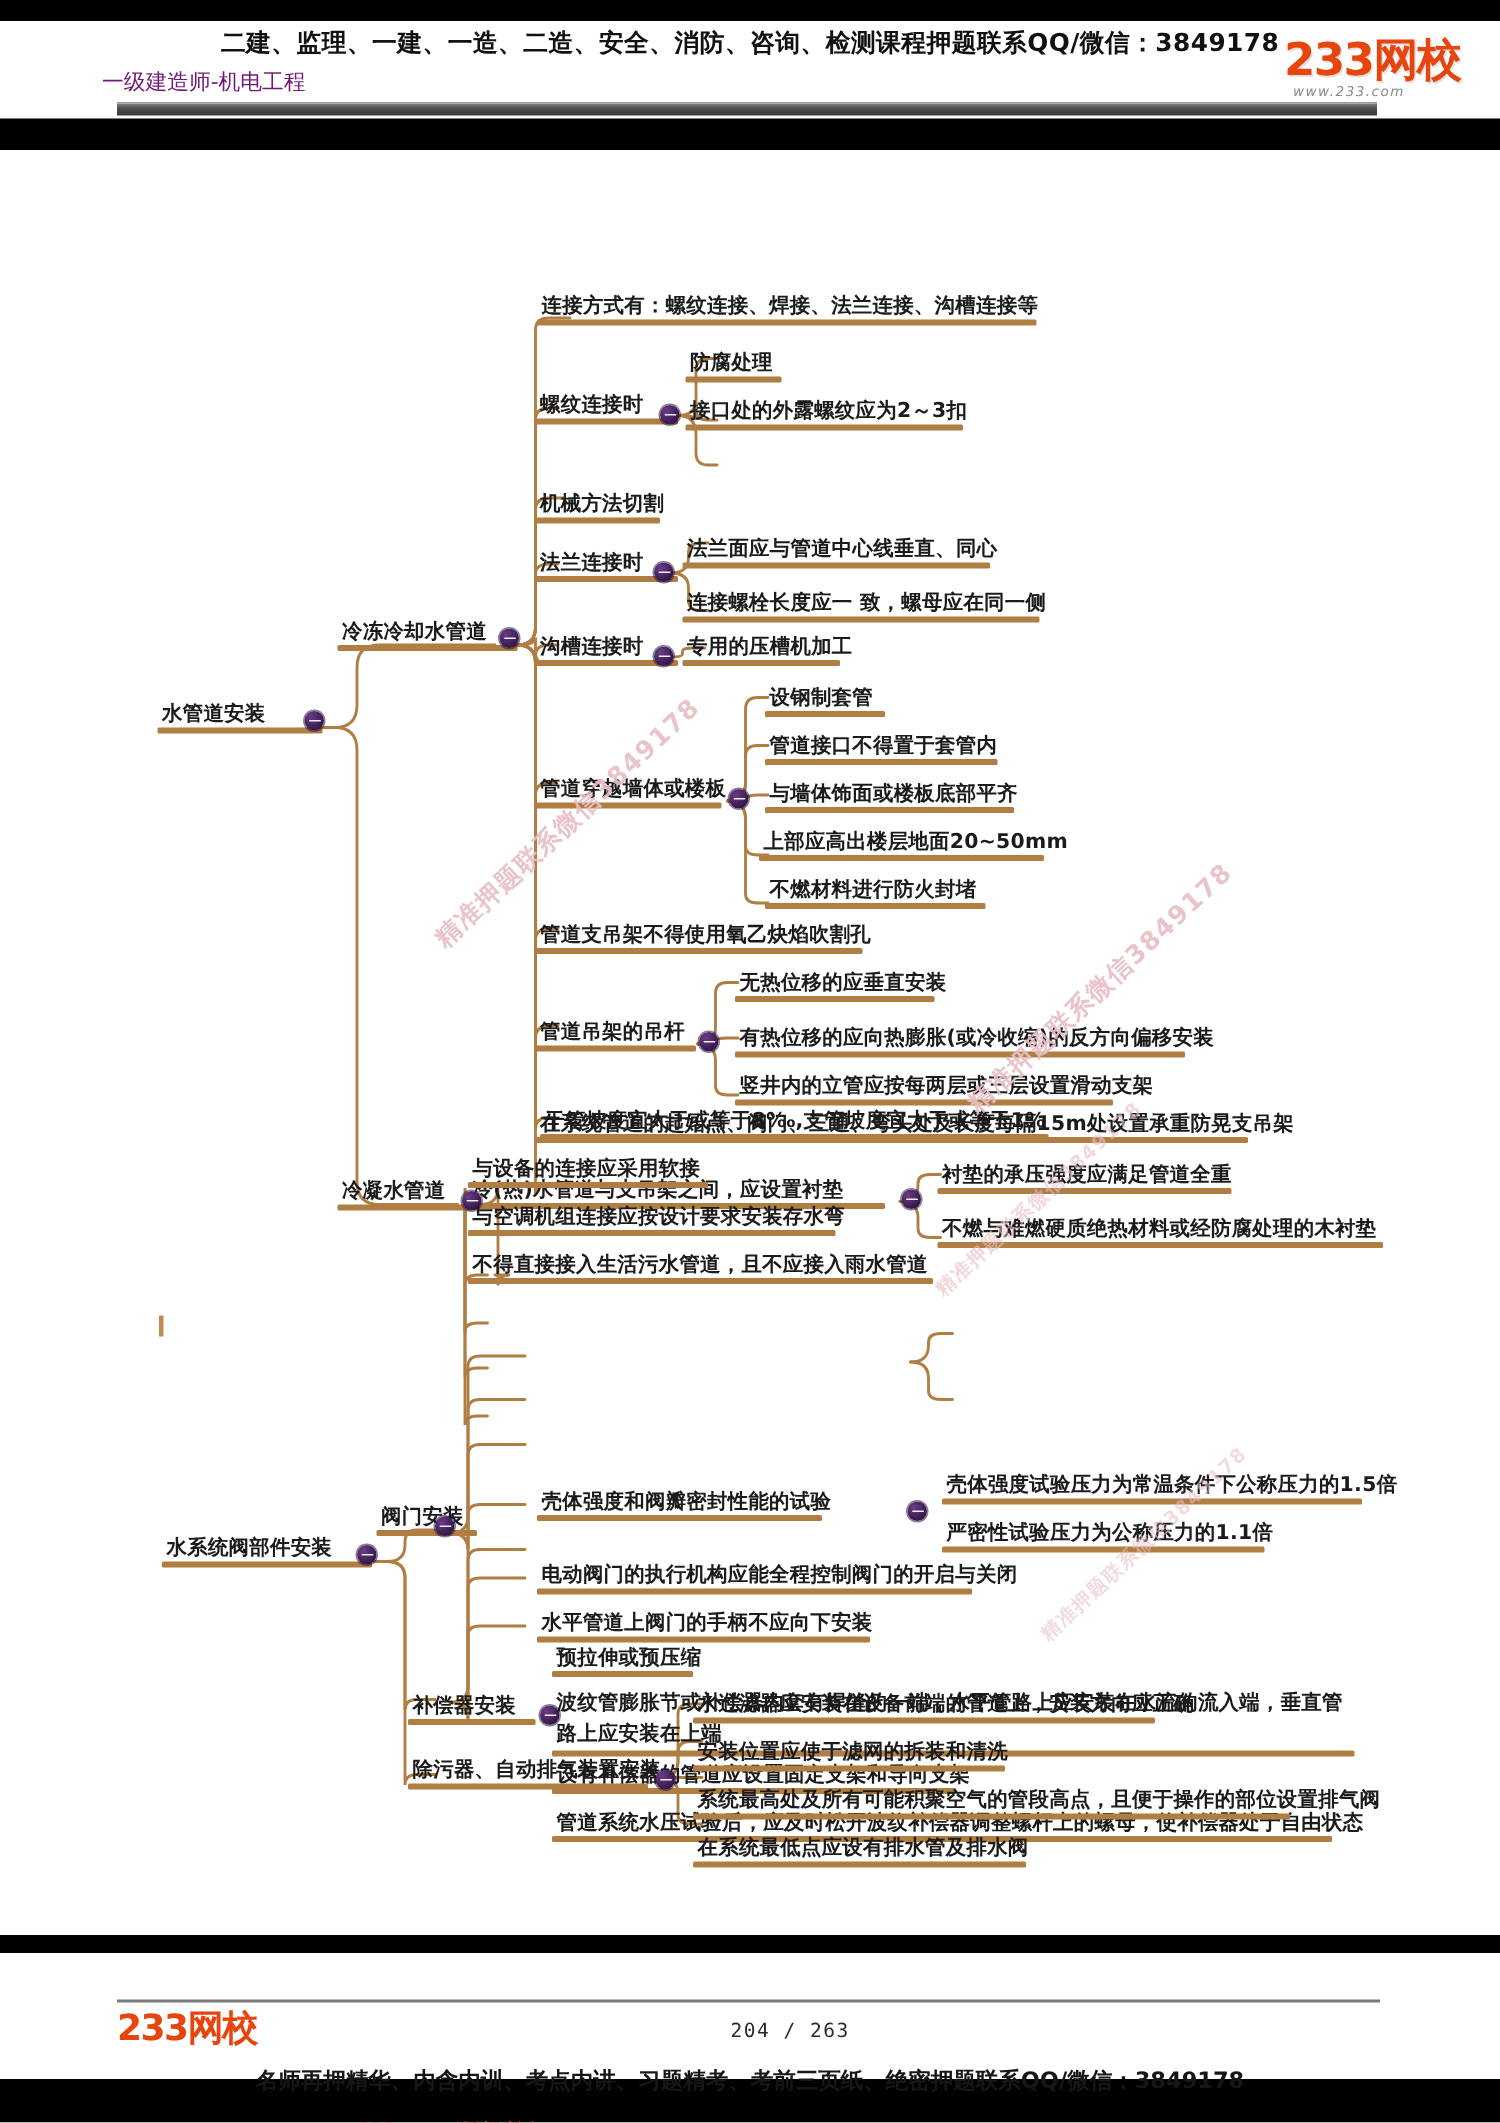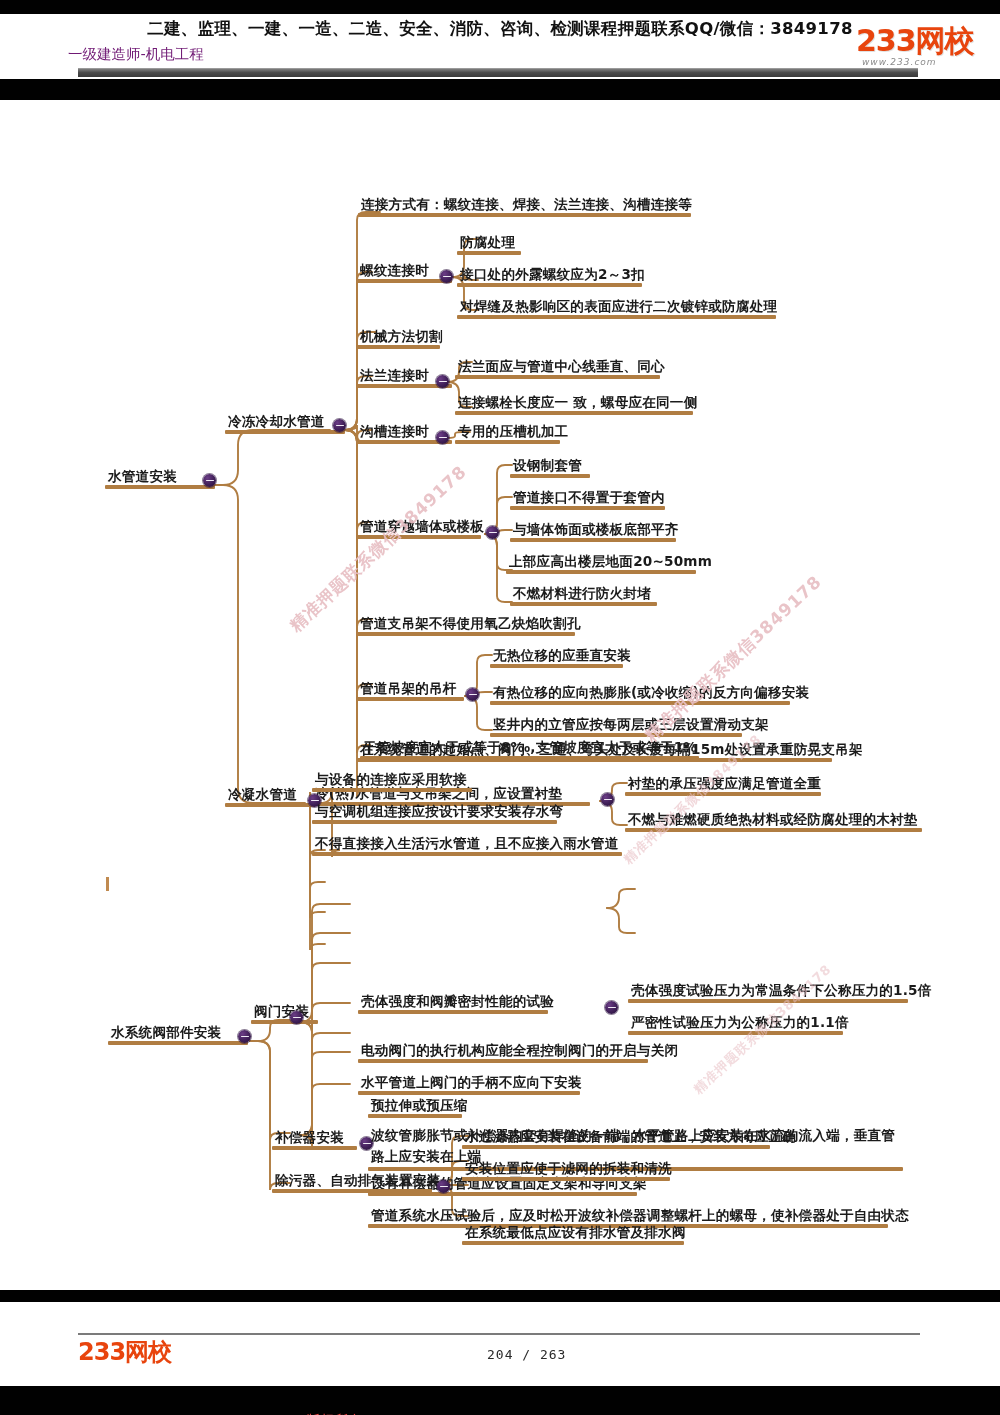--- a/index.html
+++ b/index.html
@@ -226,24 +226,20 @@
     <div class="bullet" style="left:440px; top:170px;"></div>
 
     <div class="node" style="left:457px; top:134px;">
       <span>防腐处理</span>
       <span class="ul" style="width:64px;"></span>
     </div>
     <div class="node" style="left:457px; top:166px;">
       <span>接口处的外露螺纹应为2～3扣</span>
       <span class="ul" style="width:185px;"></span>
     </div>
-    <div class="node" style="left:457px; top:198px;">
-      <span>对焊缝及热影响区的表面应进行二次镀锌或防腐处理</span>
-      <span class="ul" style="width:319px;"></span>
-    </div>
 
     <div class="node" style="left:357px; top:228px;">
       <span>机械方法切割</span>
       <span class="ul" style="width:83px;"></span>
     </div>
 
     <div class="node" style="left:357px; top:267px;">
       <span>法兰连接时</span>
       <span class="ul" style="width:95px;"></span>
     </div>
@@ -421,33 +417,38 @@
     </div>
     <div class="bullet" style="left:437px; top:1080px;"></div>
 
     <div class="node" style="left:462px; top:1028px;">
       <span>水过滤器应安装在设备前端的管道上，安装方向应正确</span>
       <span class="ul" style="width:308px;"></span>
     </div>
     <div class="node" style="left:462px; top:1060px;">
       <span>安装位置应使于滤网的拆装和清洗</span>
       <span class="ul" style="width:208px;"></span>
+    </div>
+    <div class="node" style="left:462px; top:1092px;">
+      <span>系统最高处及所有可能积聚空气的管段高点，且便于操作的部位设置排气阀</span>
+      <span class="ul" style="width:398px;"></span>
     </div>
     <div class="node" style="left:462px; top:1124px;">
       <span>在系统最低点应设有排水管及排水阀</span>
       <span class="ul" style="width:222px;"></span>
     </div>
 
     <div class="wm" style="left:285px; top:520px;">精准押题联系微信3849178</div>
     <div class="wm" style="left:640px; top:630px;">精准押题联系微信3849178</div>
     <div class="wm" style="left:620px; top:755px; font-size:13px; opacity:.6;">精准押题联系微信3849178</div>
     <div class="wm" style="left:690px; top:985px; font-size:13px; opacity:.55;">精准押题联系微信3849178</div>
     <div class="speck" style="left:106px; top:777px; width:3px; height:14px;"></div>
   </div>
 
   <div id="ft-rule"></div>
   <div id="ft-logo">
     <div class="lg-main">233网校</div>
   </div>
   <div id="ft-domain">www.233.com 版权所有</div>
   <div id="ft-page">204 / 263</div>
+  <div id="ft-promo">名师再押精华、内含内训、考点内讲、习题精考、考前三页纸、绝密押题联系QQ/微信：3849178</div>
 
 </div>
 
 </body></html>

